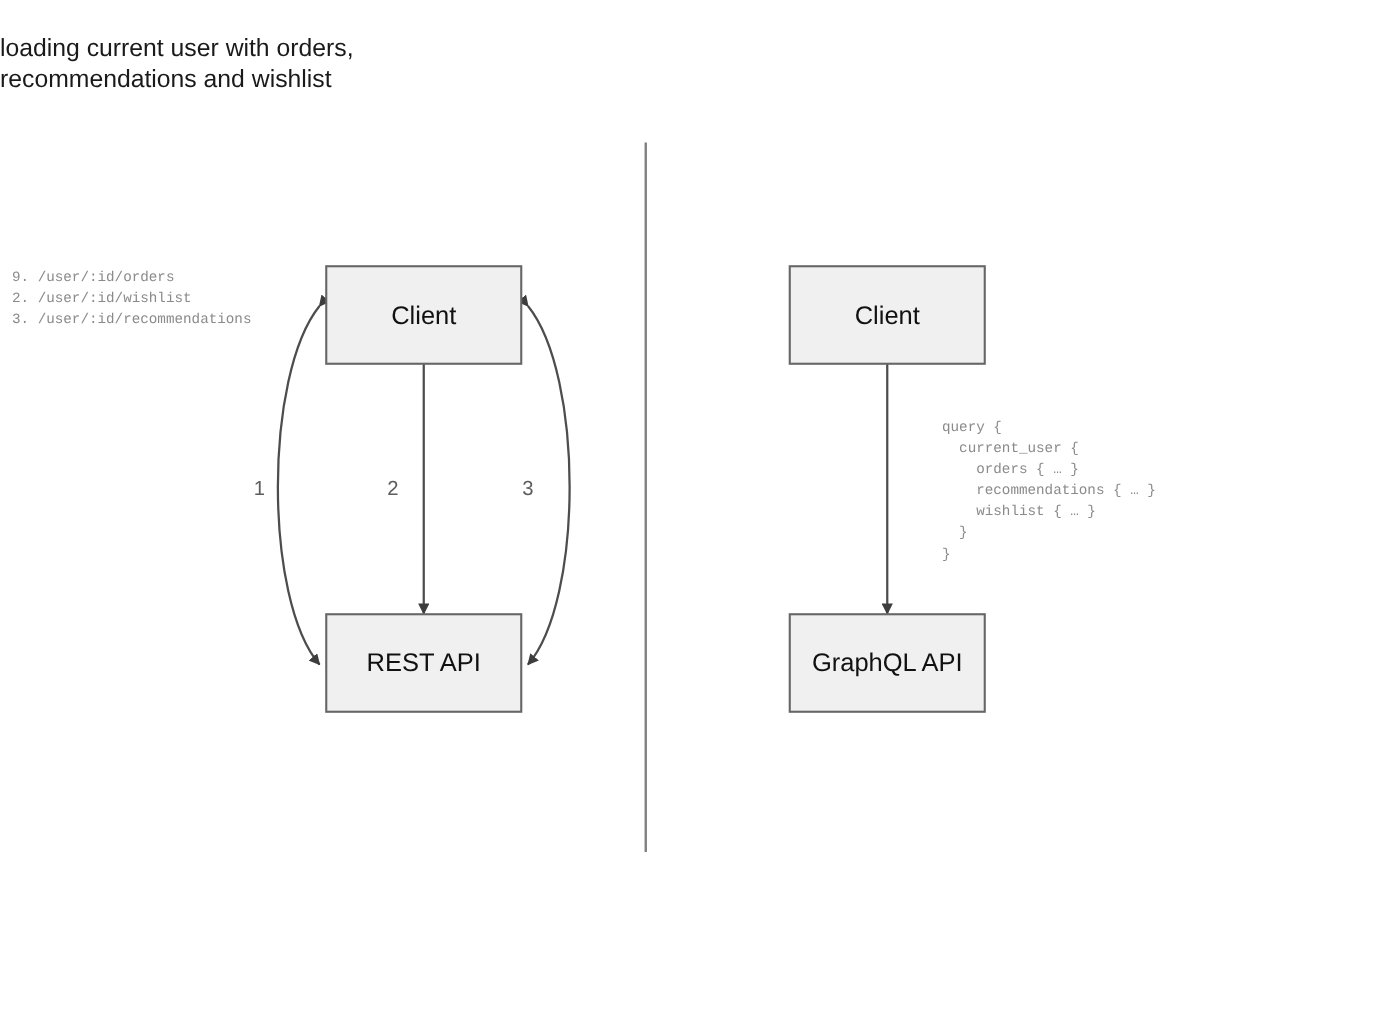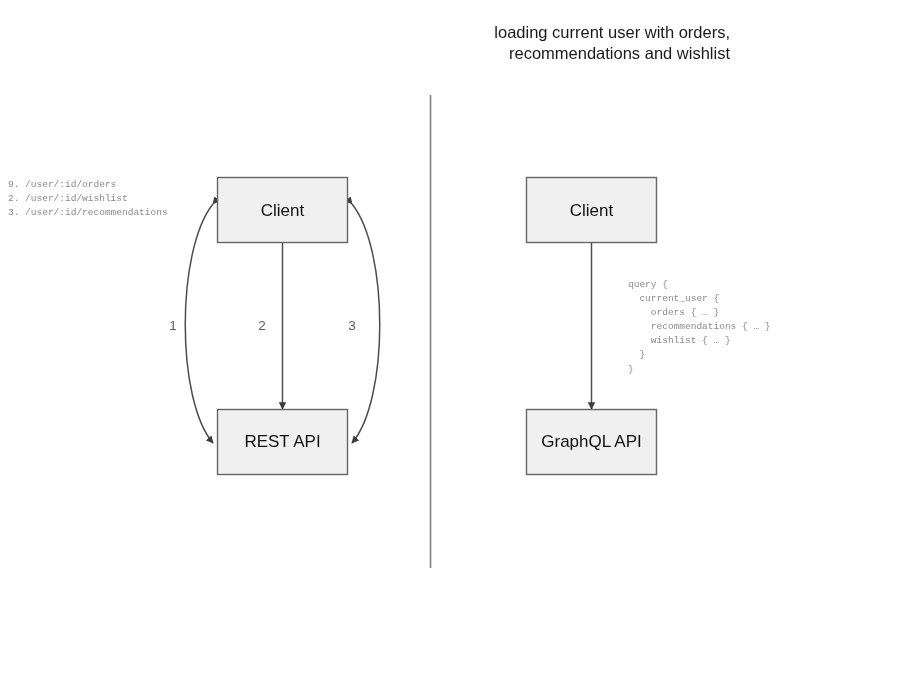--- a/index.html
+++ b/index.html
@@ -20,21 +20,21 @@
     left: 0;
     top: 0;
     width: 917px;
     height: 689px;
   }
   .diagram-title {
     position: absolute;
     left: 0;
     top: 22px;
     width: 730px;
-    text-align: right;
+    text-align: left;
     font-family: "Liberation Sans", sans-serif;
     font-size: 16.5px;
     line-height: 21px;
     color: #1a1a1a;
   }
   .node-label {
     font-family: "Liberation Sans", sans-serif;
     font-size: 17px;
     fill: #111111;
   }

